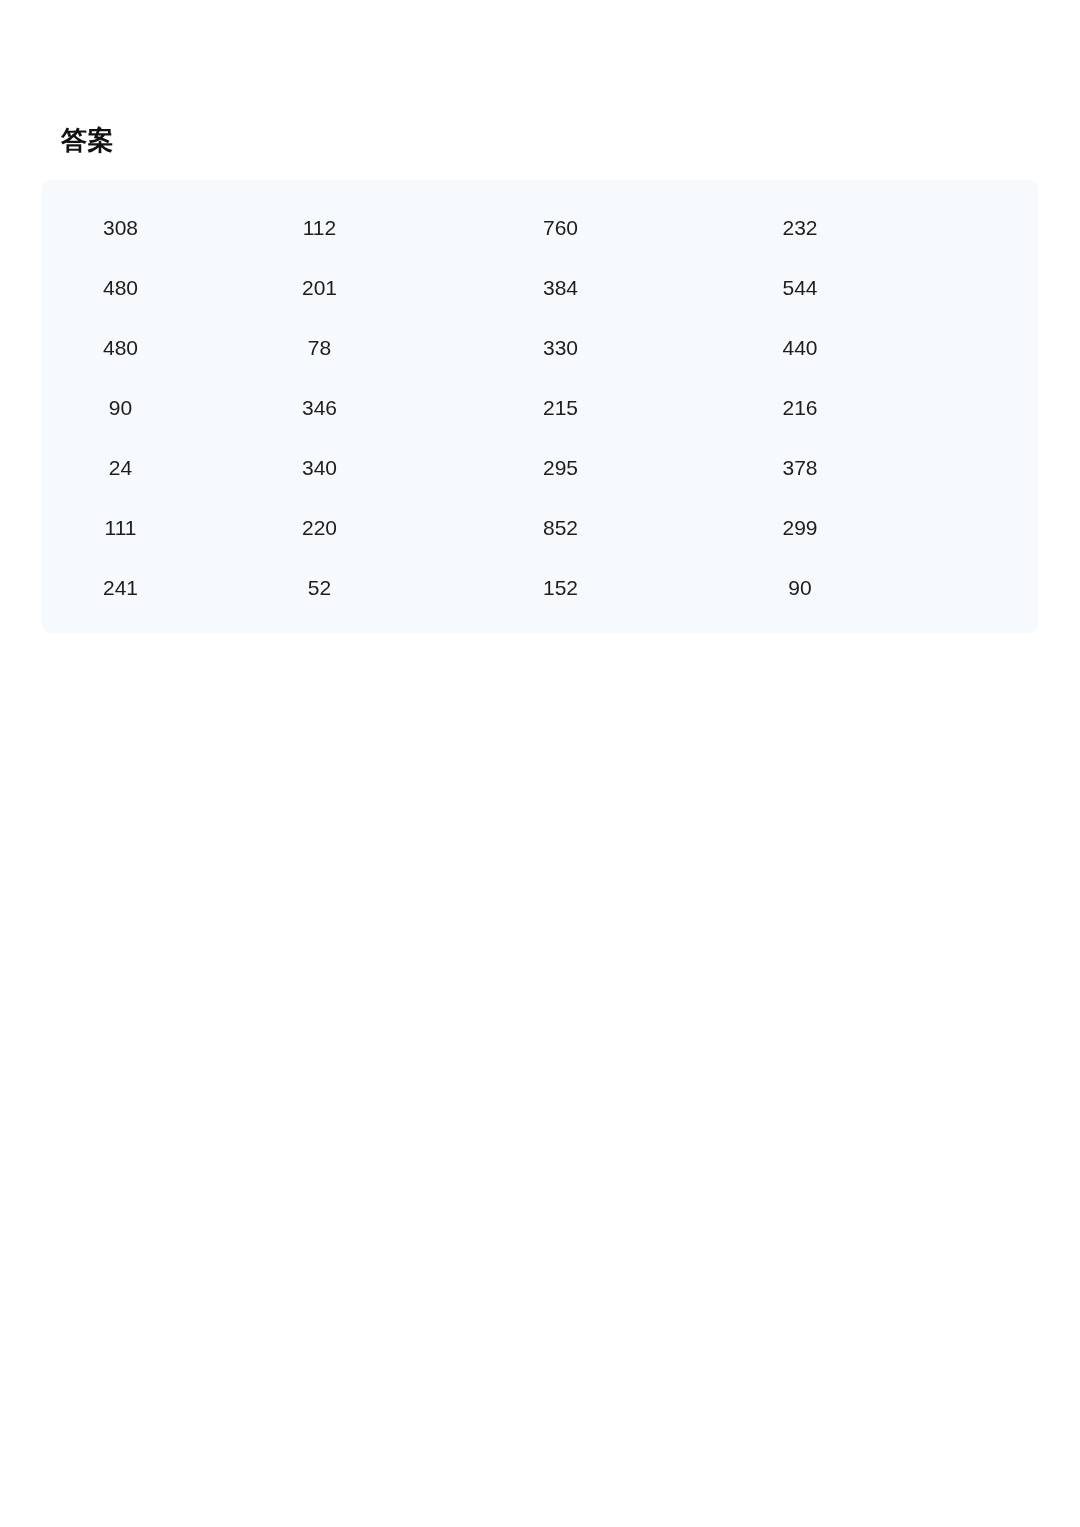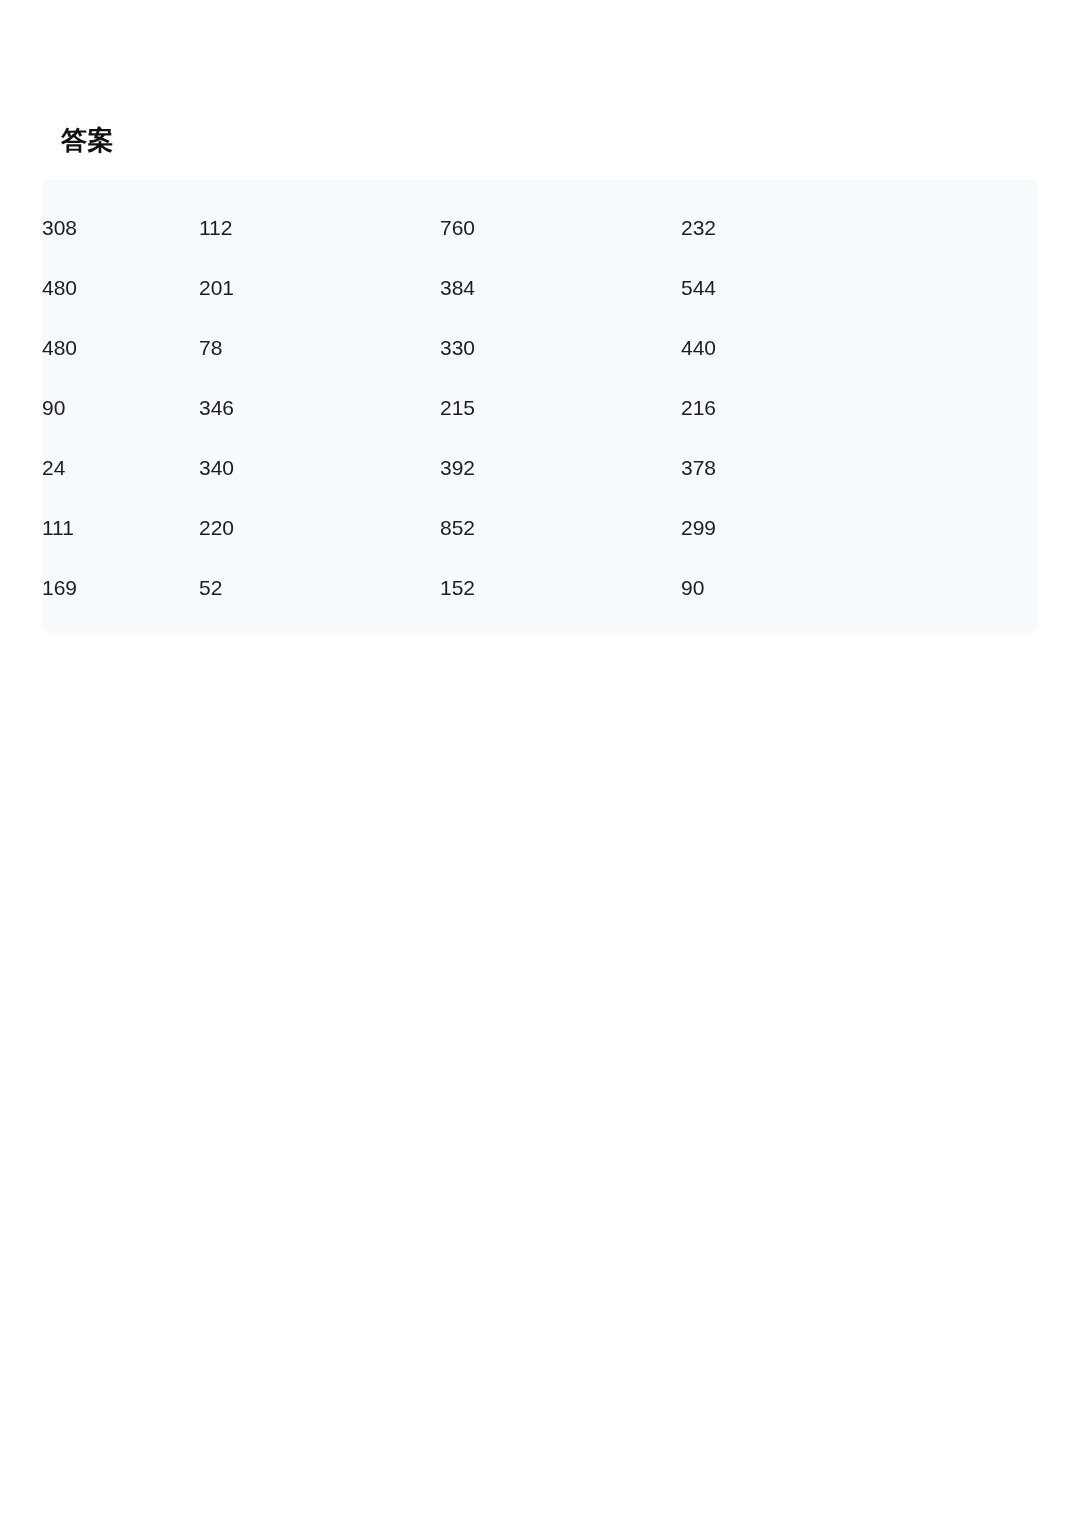--- a/index.html
+++ b/index.html
@@ -58,21 +58,21 @@
   .answer-grid tr {
     height: 60px;
   }
 
   .answer-grid td {
     padding: 0;
     margin: 0;
     font-size: 21px;
     font-weight: 400;
     color: #1d1d1f;
-    text-align: left;
+    text-align: center;
     vertical-align: middle;
     height: 60px;
     line-height: 60px;
   }
 
   
   .answer-grid col.c1 { width: 157px; }
   .answer-grid col.c2 { width: 241px; }
   .answer-grid col.c3 { width: 241px; }
   .answer-grid col.c4 { width: 238px; }
@@ -127,33 +127,33 @@
             <tr>
               <td>90</td>
               <td>346</td>
               <td>215</td>
               <td>216</td>
               <td></td>
             </tr>
             <tr>
               <td>24</td>
               <td>340</td>
-              <td>392</td>
+              <td>295</td>
               <td>378</td>
               <td></td>
             </tr>
             <tr>
               <td>111</td>
               <td>220</td>
               <td>852</td>
               <td>299</td>
               <td></td>
             </tr>
             <tr>
-              <td>169</td>
+              <td>241</td>
               <td>52</td>
               <td>152</td>
               <td>90</td>
               <td></td>
             </tr>
           </tbody>
       </table>
     </div>
   </div>
 

